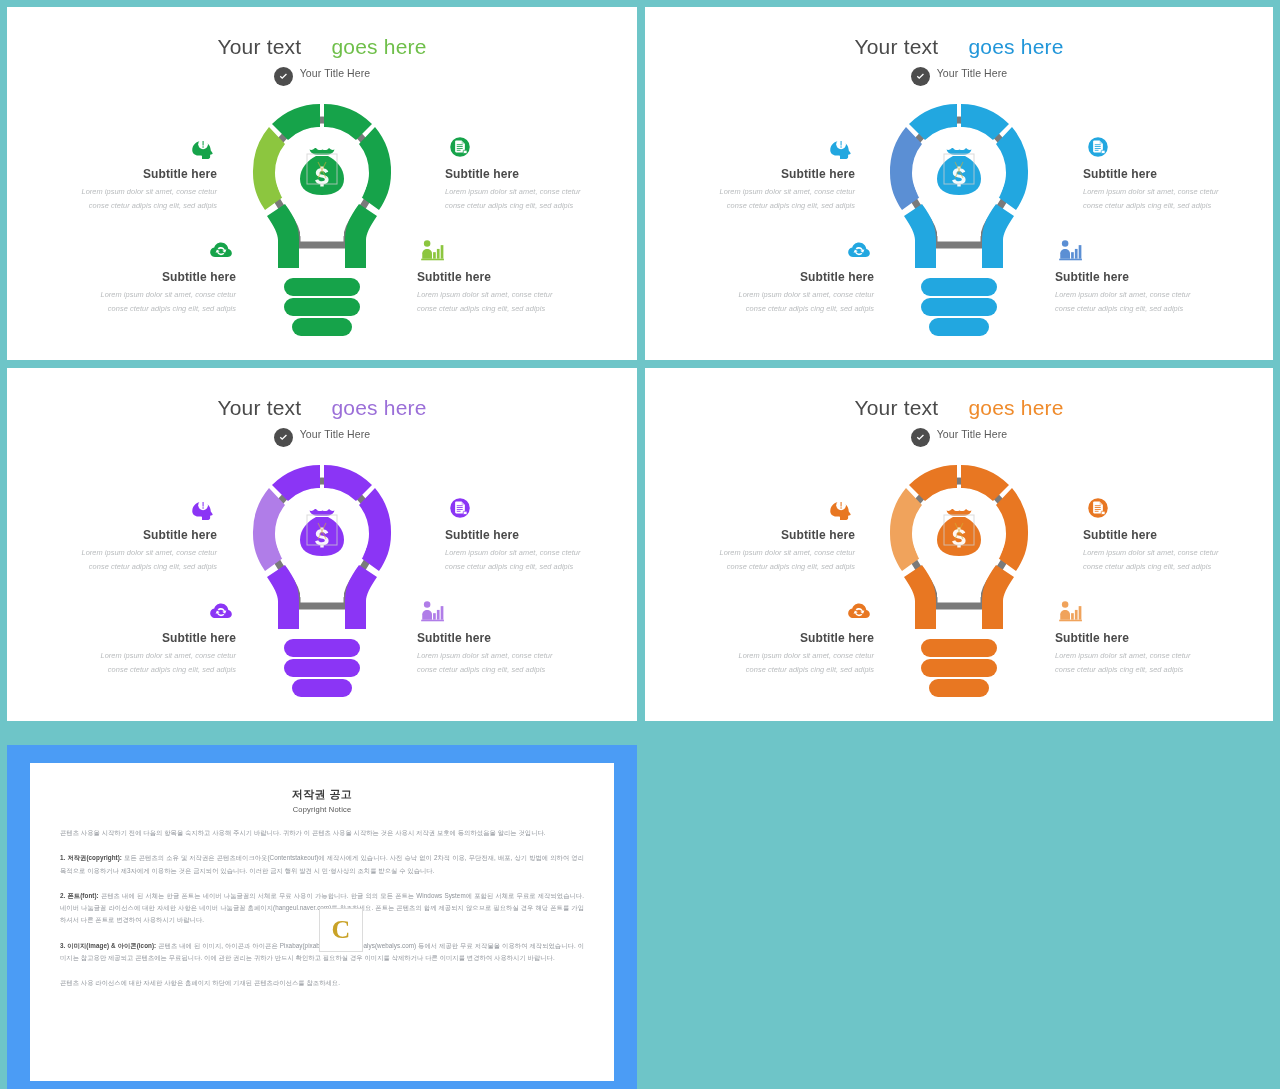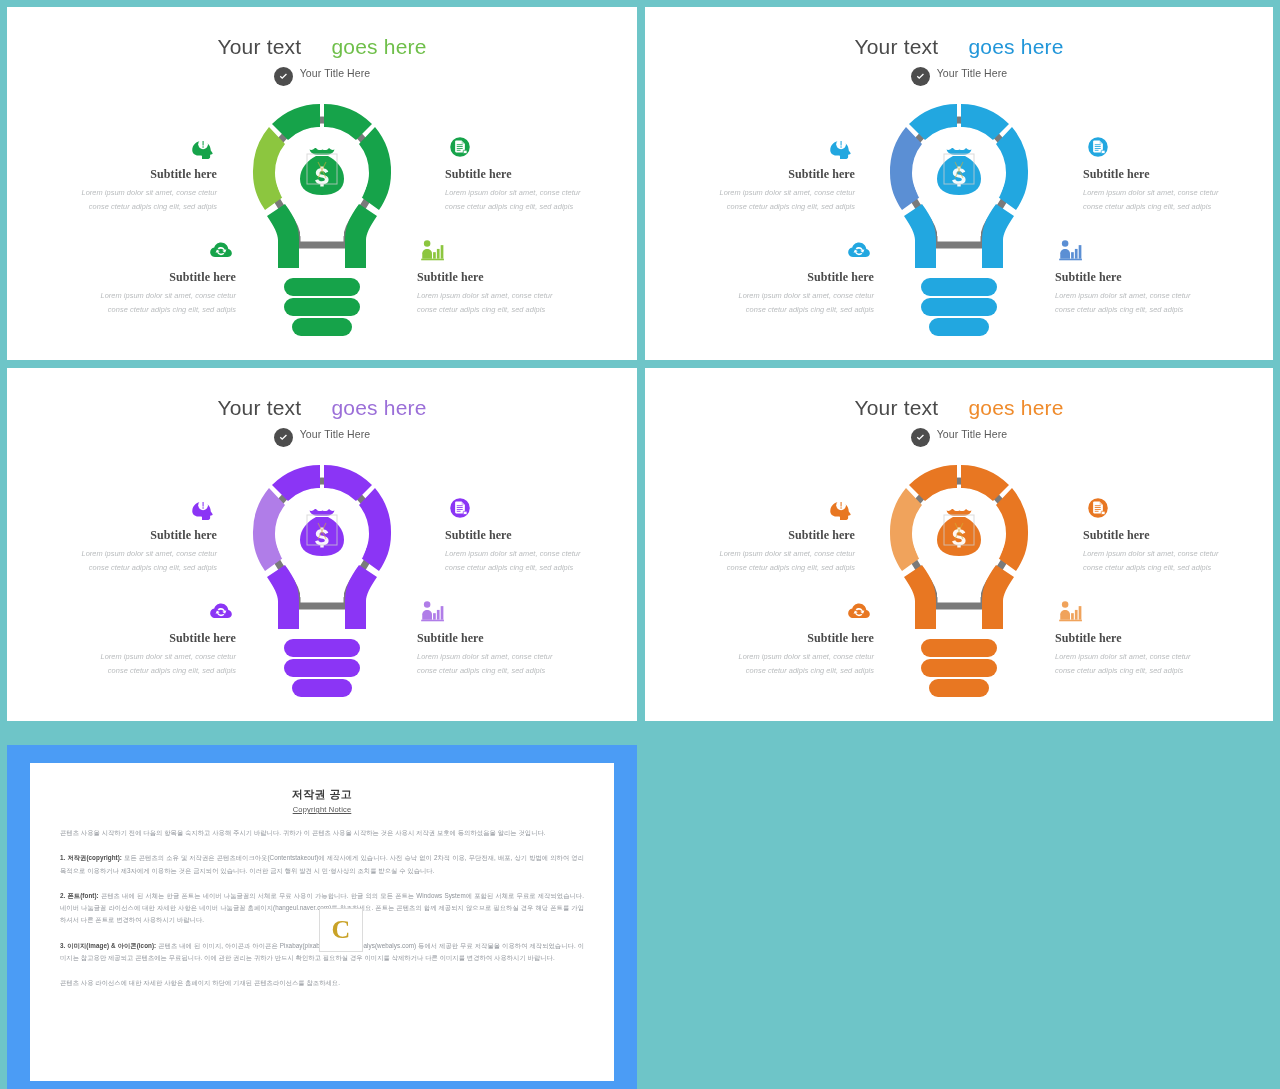--- a/index.html
+++ b/index.html
@@ -51,21 +51,21 @@
   }
 
   
   .blk{ position:absolute; width:215px; }
   .blk .ic{
     width:30px;height:30px;
     display:flex;align-items:center;justify-content:center;
   }
   .blk .ttl{
     font-size:12px;font-weight:700;color:#4a4a4a;margin-top:5px;
-    letter-spacing:.1px;white-space:nowrap;font-family:Liberation Serif, serif;
+    letter-spacing:.1px;white-space:nowrap;
   }
   .blk .bdy{
     font-size:7.4px;color:#b9bcbe;line-height:1.85;margin-top:4px;
     letter-spacing:.05px;
     font-style:italic;
   }
   .blk.right{ text-align:left; }
   .blk.right .ic{ margin-left:0; }
   .blk.left{ text-align:right; }
   .blk.left .ic{ margin-left:auto; }
@@ -89,21 +89,21 @@
     position:absolute;left:23px;top:18px;width:584px;height:318px;
     background:#ffffff;
     box-sizing:border-box;
     padding:24px 30px 0 30px;
   }
   .doc-title{
     text-align:center;font-size:11px;font-weight:700;color:#3a3a3a;
     letter-spacing:.4px;
   }
   .doc-subtitle{
-    text-align:center;font-size:7.5px;color:#555;margin-top:3px;letter-spacing:.2px;text-decoration:underline;
+    text-align:center;font-size:7.5px;color:#555;margin-top:3px;letter-spacing:.2px;
   }
   .doc-p{
     font-size:6.3px;color:#8d9298;line-height:1.95;margin-top:13px;
     text-align:justify;letter-spacing:.05px;
   }
   .doc-p b{ color:#4a4a4a; font-weight:700; }
   .doc-watermark{
     position:absolute;left:289px;top:145px;width:42px;height:42px;
     border:1px solid #dcdcdc;background:#fff;
     display:flex;align-items:center;justify-content:center;

